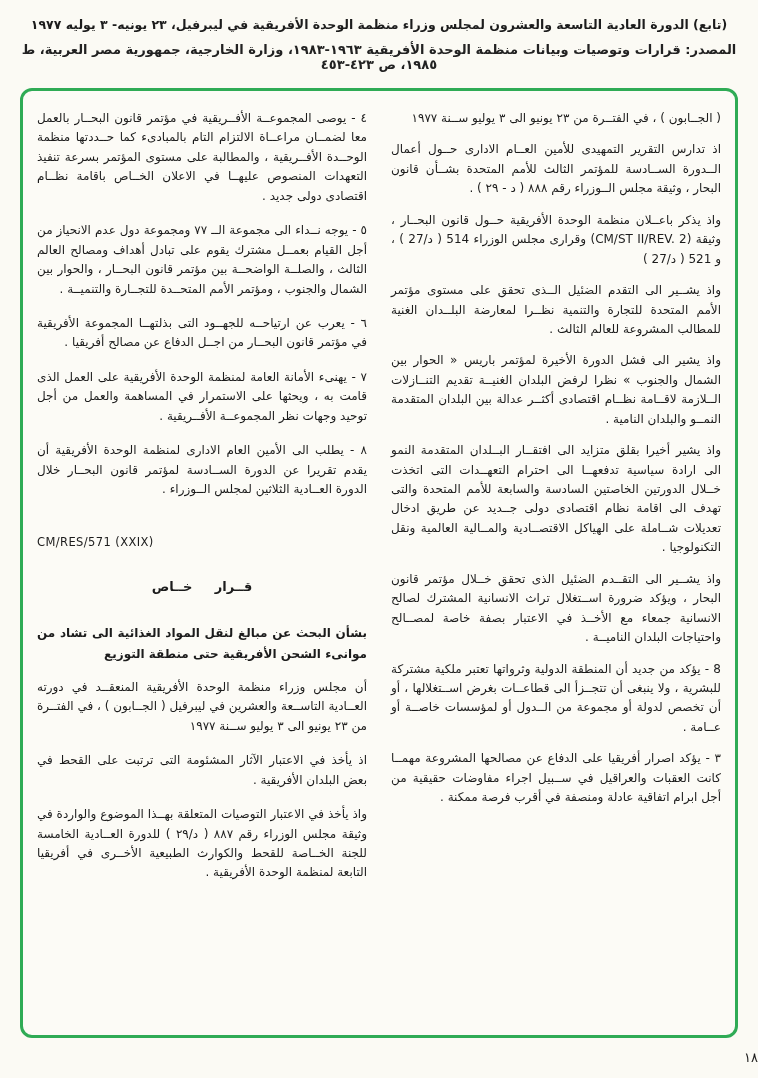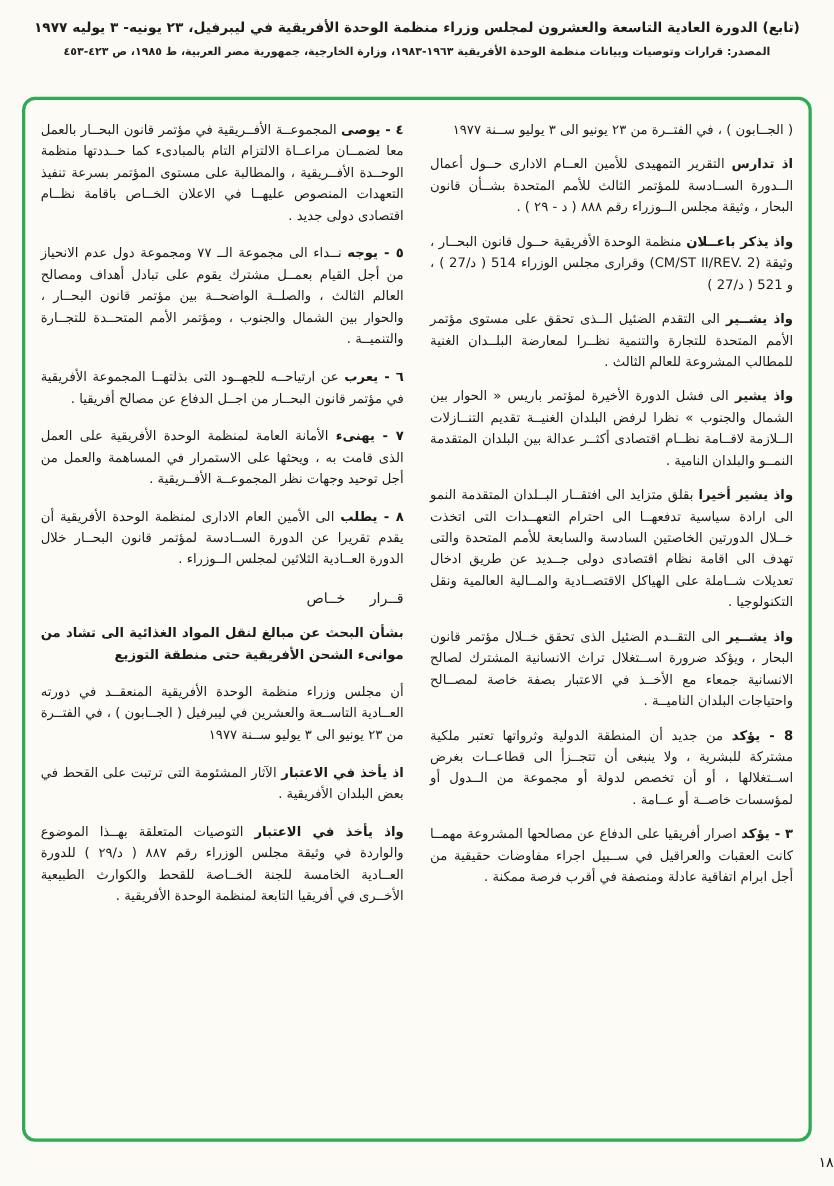--- a/index.html
+++ b/index.html
@@ -6,35 +6,35 @@
   html,body{width:758px;height:1078px}
   body{
     background:#fbfaf4;
     font-family:"DejaVu Sans",sans-serif;
     color:#1c1c1c;
     position:relative;
     overflow:hidden;
   }
   .page-header{padding:16px 10px 0;direction:rtl;text-align:center}
   .header-line1{font-size:12.5px;font-weight:700;line-height:1.5}
-  .header-line2{font-size:10px;font-weight:700;margin-top:7px;color:#222}
+  .header-line2{font-size:13px;font-weight:700;margin-top:7px;color:#222}
   .frame{
     position:absolute;top:88px;left:20px;width:718px;height:950px;
     border:3px solid #2fab55;border-radius:12px;
     padding:18px 14px 12px;
     overflow:hidden;
     background:#fcfbf6;
   }
   .columns{display:flex;direction:rtl;gap:24px;height:100%}
   .col{flex:1;direction:rtl;text-align:justify;font-size:12px;line-height:1.62}
   .para{margin-bottom:12px}
   .col-left .para{margin-bottom:15px}
-  .lead{font-weight:700}
+  .lead{font-weight:400}
   .docref{direction:ltr;text-align:left;font-size:11.5px;letter-spacing:.4px;margin:34px 0 24px}
-  .heading{text-align:right;font-size:13px;font-weight:400;word-spacing:18px;margin-bottom:10px}
+  .heading{text-align:center;font-size:13px;font-weight:700;word-spacing:18px;margin-bottom:26px}
   .subheading{font-weight:700;margin-bottom:14px;text-align:justify;line-height:1.7}
   .page-number{position:absolute;bottom:13px;left:0;width:100%;text-align:right;font-size:13px}
 </style>
 </head>
 <body>
 
 <header class="page-header">
   <div class="header-line1">(تابع) الدورة العادية التاسعة والعشرون لمجلس وزراء منظمة الوحدة الأفريقية في ليبرفيل، ٢٣ يونيه- ٣ يوليه ١٩٧٧</div>
   <div class="header-line2">المصدر: قرارات وتوصيات وبيانات منظمة الوحدة الأفريقية ١٩٦٣-١٩٨٣، وزارة الخارجية، جمهورية مصر العربية، ط ١٩٨٥، ص ٤٢٣-٤٥٣</div>
 </header>
@@ -54,20 +54,21 @@
       <p class="para"><b class="lead">٣ - يؤكد</b> <span>اصرار أفريقيا على الدفاع عن مصالحها المشروعة مهمــا كانت العقبات والعراقيل في ســبيل اجراء مفاوضات حقيقية من أجل ابرام اتفاقية عادلة ومنصفة في أقرب فرصة ممكنة .</span></p>
     </div>
 
     <div class="col col-left">
       <p class="para"><b class="lead">٤ - يوصى</b> <span>المجموعــة الأفــريقية في مؤتمر قانون البحــار بالعمل معا لضمــان مراعــاة الالتزام التام بالمبادىء كما حــددتها منظمة الوحــدة الأفــريقية ، والمطالبة على مستوى المؤتمر بسرعة تنفيذ التعهدات المنصوص عليهــا في الاعلان الخــاص باقامة نظــام اقتصادى دولى جديد .</span></p>
       <p class="para"><b class="lead">٥ - يوجه</b> <span>نــداء الى مجموعة الــ ٧٧ ومجموعة دول عدم الانحياز من أجل القيام بعمــل مشترك يقوم على تبادل أهداف ومصالح العالم الثالث ، والصلــة الواضحــة بين مؤتمر قانون البحــار ، والحوار بين الشمال والجنوب ، ومؤتمر الأمم المتحــدة للتجــارة والتنميــة .</span></p>
       <p class="para"><b class="lead">٦ - يعرب</b> <span>عن ارتياحــه للجهــود التى بذلتهــا المجموعة الأفريقية في مؤتمر قانون البحــار من اجــل الدفاع عن مصالح أفريقيا .</span></p>
       <p class="para"><b class="lead">٧ - يهنىء</b> <span>الأمانة العامة لمنظمة الوحدة الأفريقية على العمل الذى قامت به ، ويحثها على الاستمرار في المساهمة والعمل من أجل توحيد وجهات نظر المجموعــة الأفــريقية .</span></p>
       <p class="para"><b class="lead">٨ - يطلب</b> <span>الى الأمين العام الادارى لمنظمة الوحدة الأفريقية أن يقدم تقريرا عن الدورة الســادسة لمؤتمر قانون البحــار خلال الدورة العــادية الثلاثين لمجلس الــوزراء .</span></p>
 
+      <p class="docref">CM/RES/571 (XXIX)</p>
       <h2 class="heading">قــرار خــاص</h2>
       <p class="subheading">بشأن البحث عن مبالغ لنقل المواد الغذائية الى تشاد من موانىء الشحن الأفريقية حتى منطقة التوزيع</p>
 
       <p class="para"><span>أن مجلس وزراء منظمة الوحدة الأفريقية المنعقــد في دورته العــادية التاســعة والعشرين في ليبرفيل ( الجــابون ) ، في الفتــرة من ٢٣ يونيو الى ٣ يوليو ســنة ١٩٧٧</span></p>
       <p class="para"><b class="lead">اذ يأخذ في الاعتبار</b> <span>الآثار المشئومة التى ترتبت على القحط في بعض البلدان الأفريقية .</span></p>
       <p class="para"><b class="lead">واذ يأخذ في الاعتبار</b> <span>التوصيات المتعلقة بهــذا الموضوع والواردة في وثيقة مجلس الوزراء رقم ٨٨٧ ( د/٢٩ ) للدورة العــادية الخامسة للجنة الخــاصة للقحط والكوارث الطبيعية الأخــرى في أفريقيا التابعة لمنظمة الوحدة الأفريقية .</span></p>
     </div>
 
   </div>
 </div>

